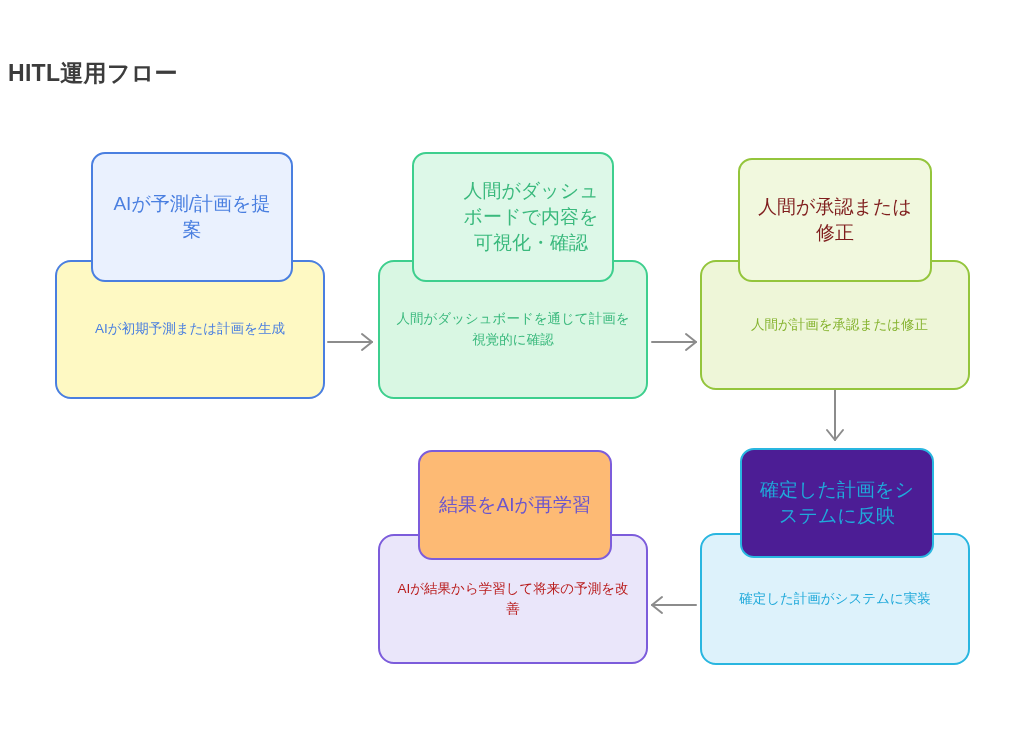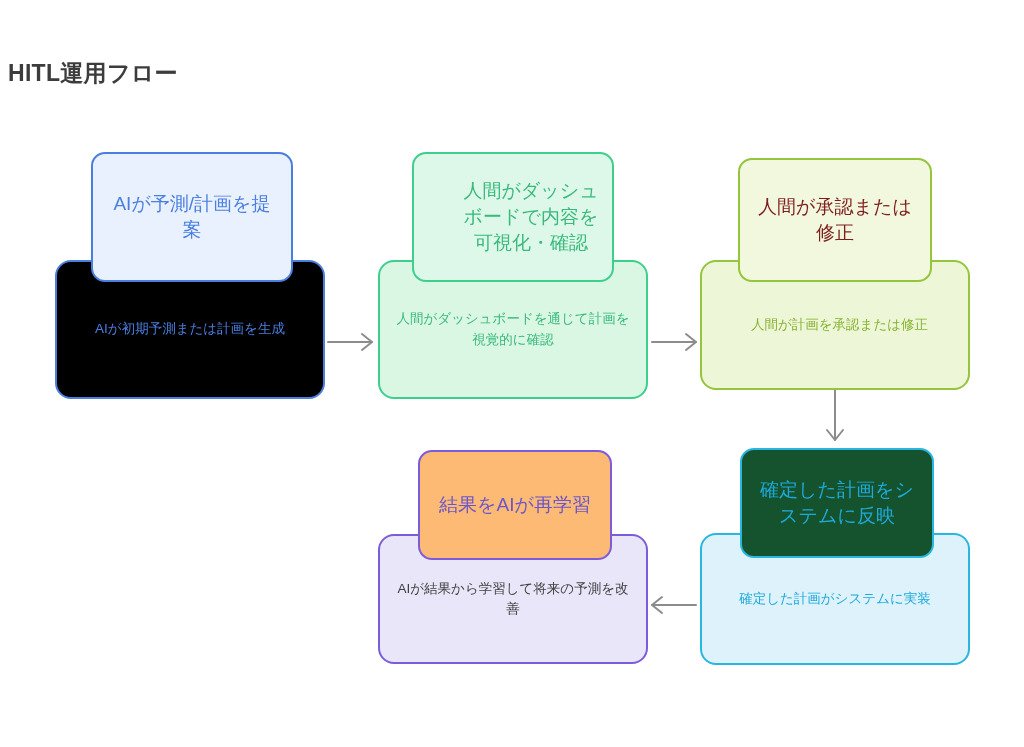--- a/index.html
+++ b/index.html
@@ -121,21 +121,21 @@
 
       <g>
         <line x1="696" y1="605" x2="652" y2="605"></line>
         <polyline points="662,597 652,605 662,613"></polyline>
       </g>
     </g>
   </svg>
 
   <div class="node">
     <div class="node-body" style="left:55px; top:260px; width:270px; height:139px;
-                border-color:#4a7fe0; background:#000000;">
+                border-color:#4a7fe0; background:#fef9c3;">
       <div class="node-body-text" style="color:#4a7fe0;">AIが初期予測または計画を生成</div>
     </div>
     <div class="node-header" style="left:91px; top:152px; width:202px; height:130px;
                 border-color:#4a7fe0; background:#eaf1fe;">
       <div class="node-header-text" style="color:#4a7fe0;">AIが予測/計画を提案</div>
     </div>
   </div>
 
   <div class="node">
     <div class="node-body" style="left:378px; top:260px; width:270px; height:139px;
@@ -158,29 +158,29 @@
       <div class="node-header-text" style="color:#7f1d1d;">人間が承認または修正</div>
     </div>
   </div>
 
   <div class="node">
     <div class="node-body" style="left:700px; top:533px; width:270px; height:132px;
                 border-color:#29b6e0; background:#ddf2fb;">
       <div class="node-body-text" style="color:#1fa9da;">確定した計画がシステムに実装</div>
     </div>
     <div class="node-header" style="left:740px; top:448px; width:194px; height:110px;
-                border-color:#29b6e0; background:#14532d;">
+                border-color:#29b6e0; background:#4c1d95;">
       <div class="node-header-text" style="color:#1fa9da;">確定した計画をシステムに反映</div>
     </div>
   </div>
 
   <div class="node">
     <div class="node-body" style="left:378px; top:534px; width:270px; height:130px;
                 border-color:#7c5cdb; background:#eae6fa;">
-      <div class="node-body-text" style="color:#404040;">AIが結果から学習して将来の予測を改善</div>
+      <div class="node-body-text" style="color:#b91c1c;">AIが結果から学習して将来の予測を改善</div>
     </div>
     <div class="node-header" style="left:418px; top:450px; width:194px; height:110px;
                 border-color:#7c5cdb; background:#fdba74;">
       <div class="node-header-text" style="color:#6b56cc;">結果をAIが再学習</div>
     </div>
   </div>
 
 </div>
 
 </body></html>

